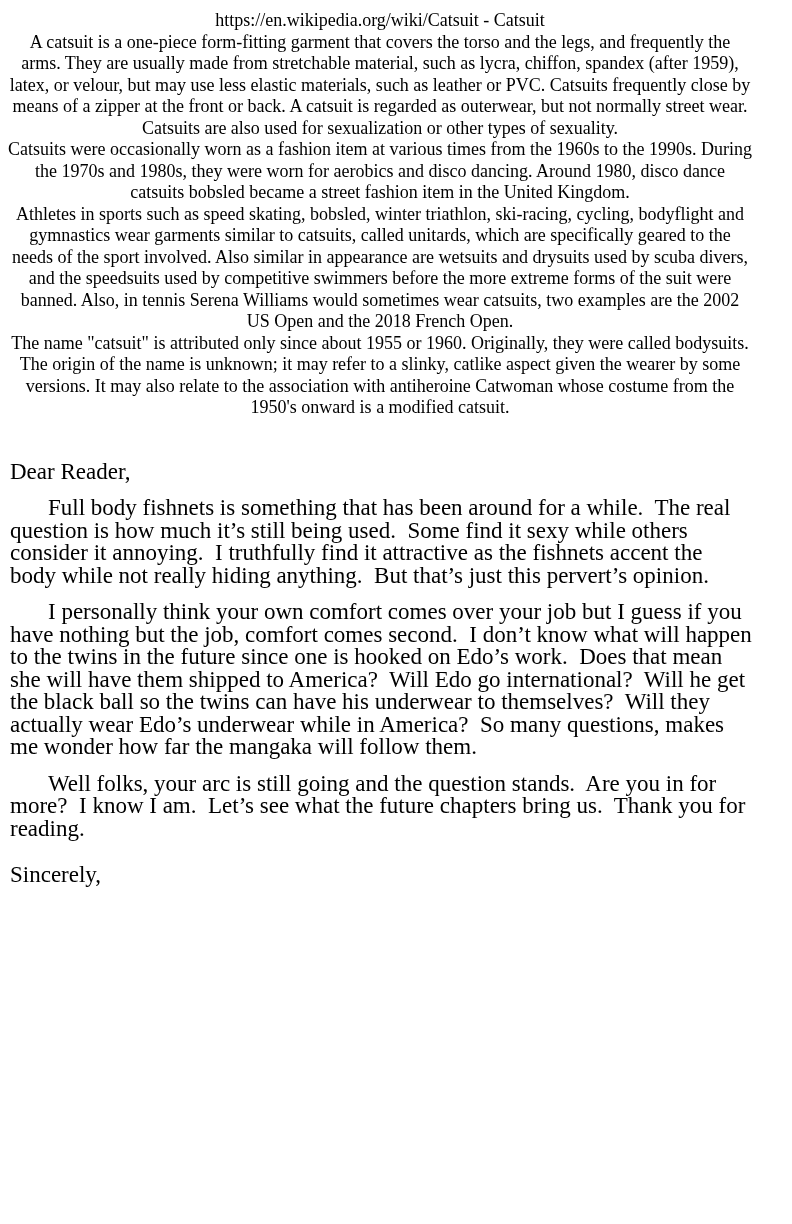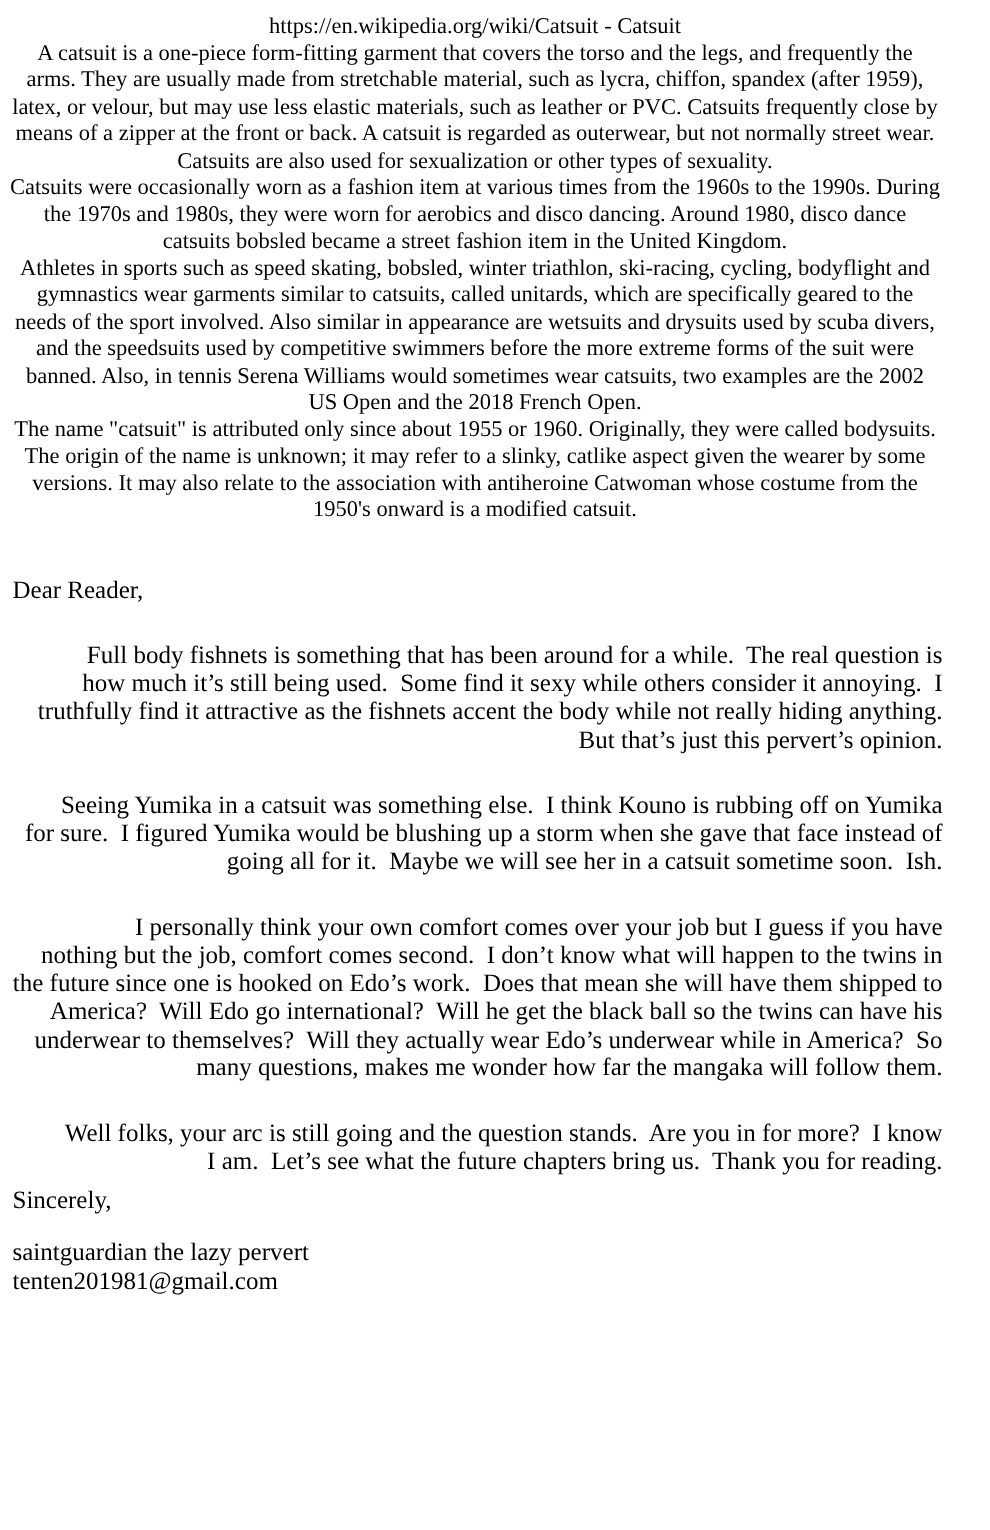--- a/index.html
+++ b/index.html
@@ -23,37 +23,36 @@
     text-align: center;
     font-size: 18px;
     line-height: 21.5px;
     padding: 0 8px;
   }
   .wiki-block p {
     margin: 0;
   }
   .letter {
     margin-top: 42px;
-    font-size: 20px;
+    font-size: 23px;
     line-height: 22.5px;
     padding-left: 10px;
     padding-right: 6px;
     text-align: left;
   }
   .letter p {
     margin: 0;
     white-space: pre-wrap;
   }
   .letter p.indent {
     text-indent: 38px;
-    margin-top: 30px;
-    text-align: right;
+    margin-top: 14px;
   }
   .letter p.closing {
-    margin-top: 8px;
+    margin-top: 24px;
   }
   .letter .signature {
     margin-top: 20px;
   }
   .letter .signature div {
     white-space: pre-wrap;
   }
 </style>
 </head>
 <body>
@@ -64,23 +63,18 @@
     <p>https://en.wikipedia.org/wiki/Catsuit - Catsuit</p>
     <p>A catsuit is a one-piece form-fitting garment that covers the torso and the legs, and frequently the arms. They are usually made from stretchable material, such as lycra, chiffon, spandex (after 1959), latex, or velour, but may use less elastic materials, such as leather or PVC. Catsuits frequently close by means of a zipper at the front or back. A catsuit is regarded as outerwear, but not normally street wear. Catsuits are also used for sexualization or other types of sexuality.</p>
     <p>Catsuits were occasionally worn as a fashion item at various times from the 1960s to the 1990s. During the 1970s and 1980s, they were worn for aerobics and disco dancing. Around 1980, disco dance catsuits bobsled became a street fashion item in the United Kingdom.</p>
     <p>Athletes in sports such as speed skating, bobsled, winter triathlon, ski-racing, cycling, bodyflight and gymnastics wear garments similar to catsuits, called unitards, which are specifically geared to the needs of the sport involved. Also similar in appearance are wetsuits and drysuits used by scuba divers, and the speedsuits used by competitive swimmers before the more extreme forms of the suit were banned. Also, in tennis Serena Williams would sometimes wear catsuits, two examples are the 2002 US Open and the 2018 French Open.</p>
     <p>The name "catsuit" is attributed only since about 1955 or 1960. Originally, they were called bodysuits. The origin of the name is unknown; it may refer to a slinky, catlike aspect given the wearer by some versions. It may also relate to the association with antiheroine Catwoman whose costume from the 1950's onward is a modified catsuit.</p>
   </div>
 
   <div class="letter">
     <p class="salutation">Dear Reader,</p>
     <p class="indent">Full body fishnets is something that has been around for a while.  The real question is how much it’s still being used.  Some find it sexy while others consider it annoying.  I truthfully find it attractive as the fishnets accent the body while not really hiding anything.  But that’s just this pervert’s opinion.</p>
-    <p class="indent">Seeing Yumika in a catsuit was something else.  I think Kouno is rubbing off on Yumika for sure.  I figured Yumika would be blushing up a storm when she gave that face instead of going all for it.  Maybe we will see her in a catsuit sometime soon.  Ish.</p>
     <p class="indent">I personally think your own comfort comes over your job but I guess if you have nothing but the job, comfort comes second.  I don’t know what will happen to the twins in the future since one is hooked on Edo’s work.  Does that mean she will have them shipped to America?  Will Edo go international?  Will he get the black ball so the twins can have his underwear to themselves?  Will they actually wear Edo’s underwear while in America?  So many questions, makes me wonder how far the mangaka will follow them.</p>
     <p class="indent">Well folks, your arc is still going and the question stands.  Are you in for more?  I know I am.  Let’s see what the future chapters bring us.  Thank you for reading.</p>
     <p class="closing">Sincerely,</p>
-    <div class="signature">
-      <div>saintguardian the lazy pervert</div>
-      <div>tenten201981@gmail.com</div>
-    </div>
   </div>
 
 </div>
 
 </body></html>

